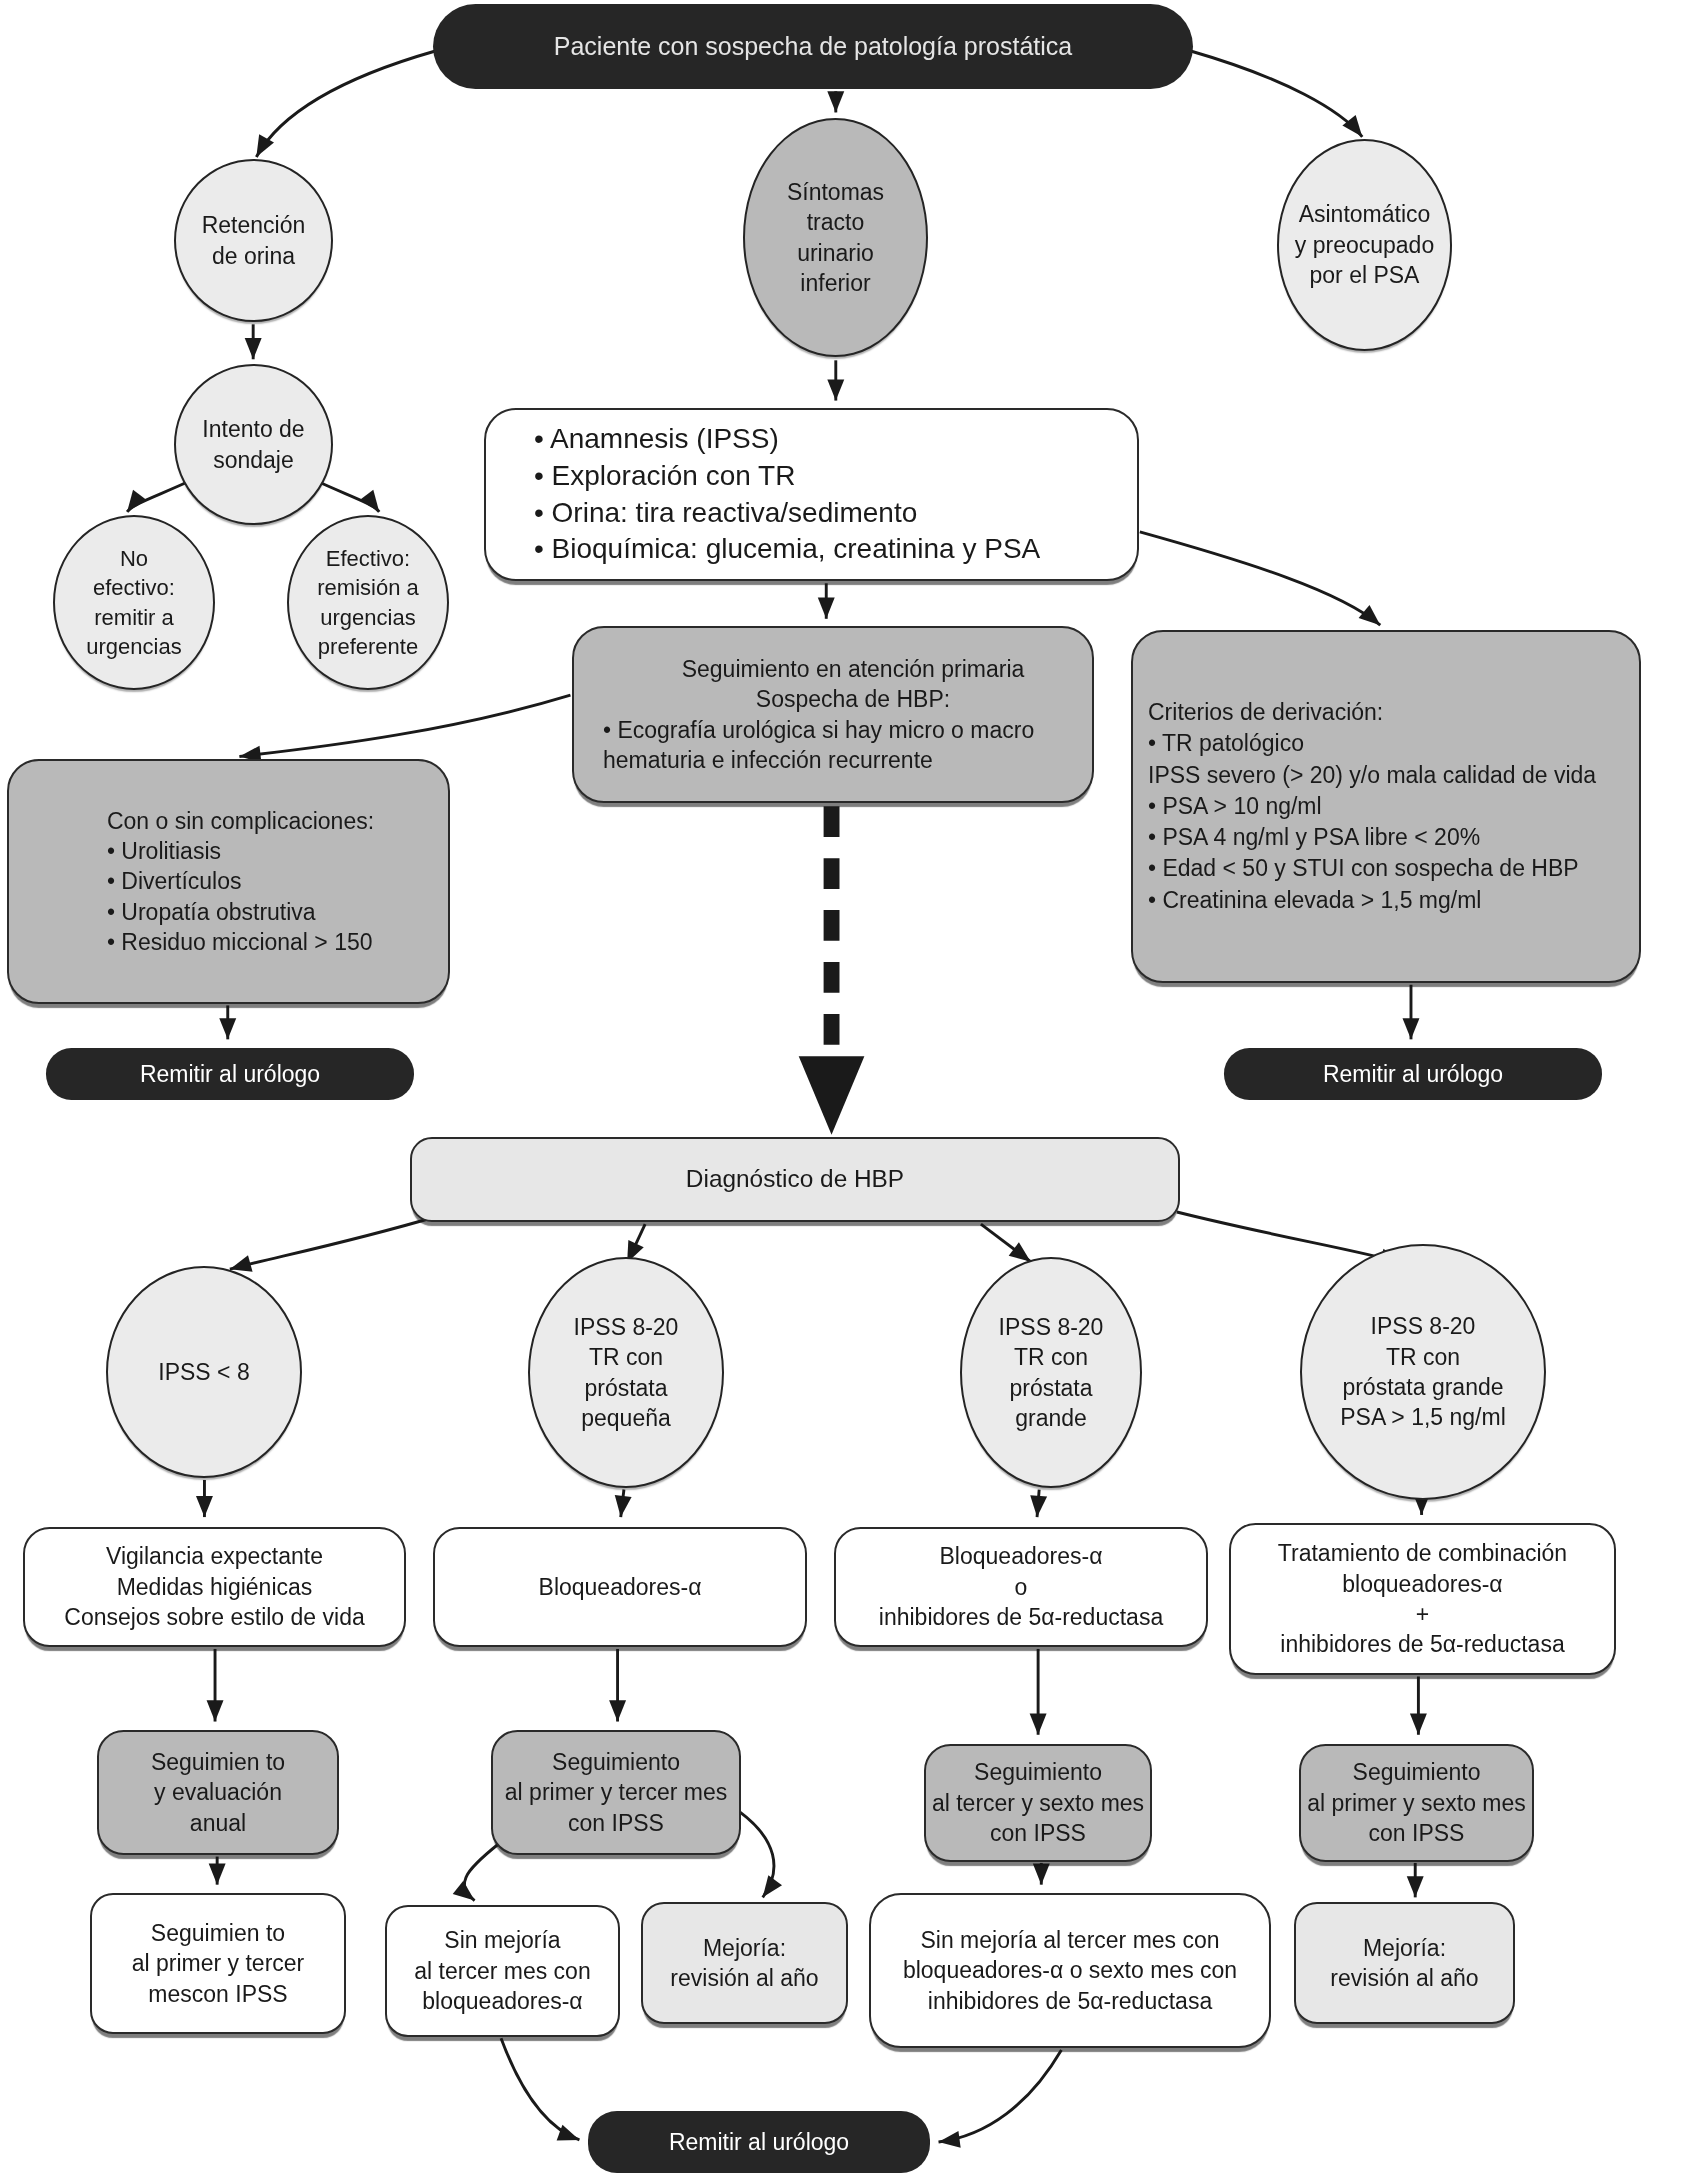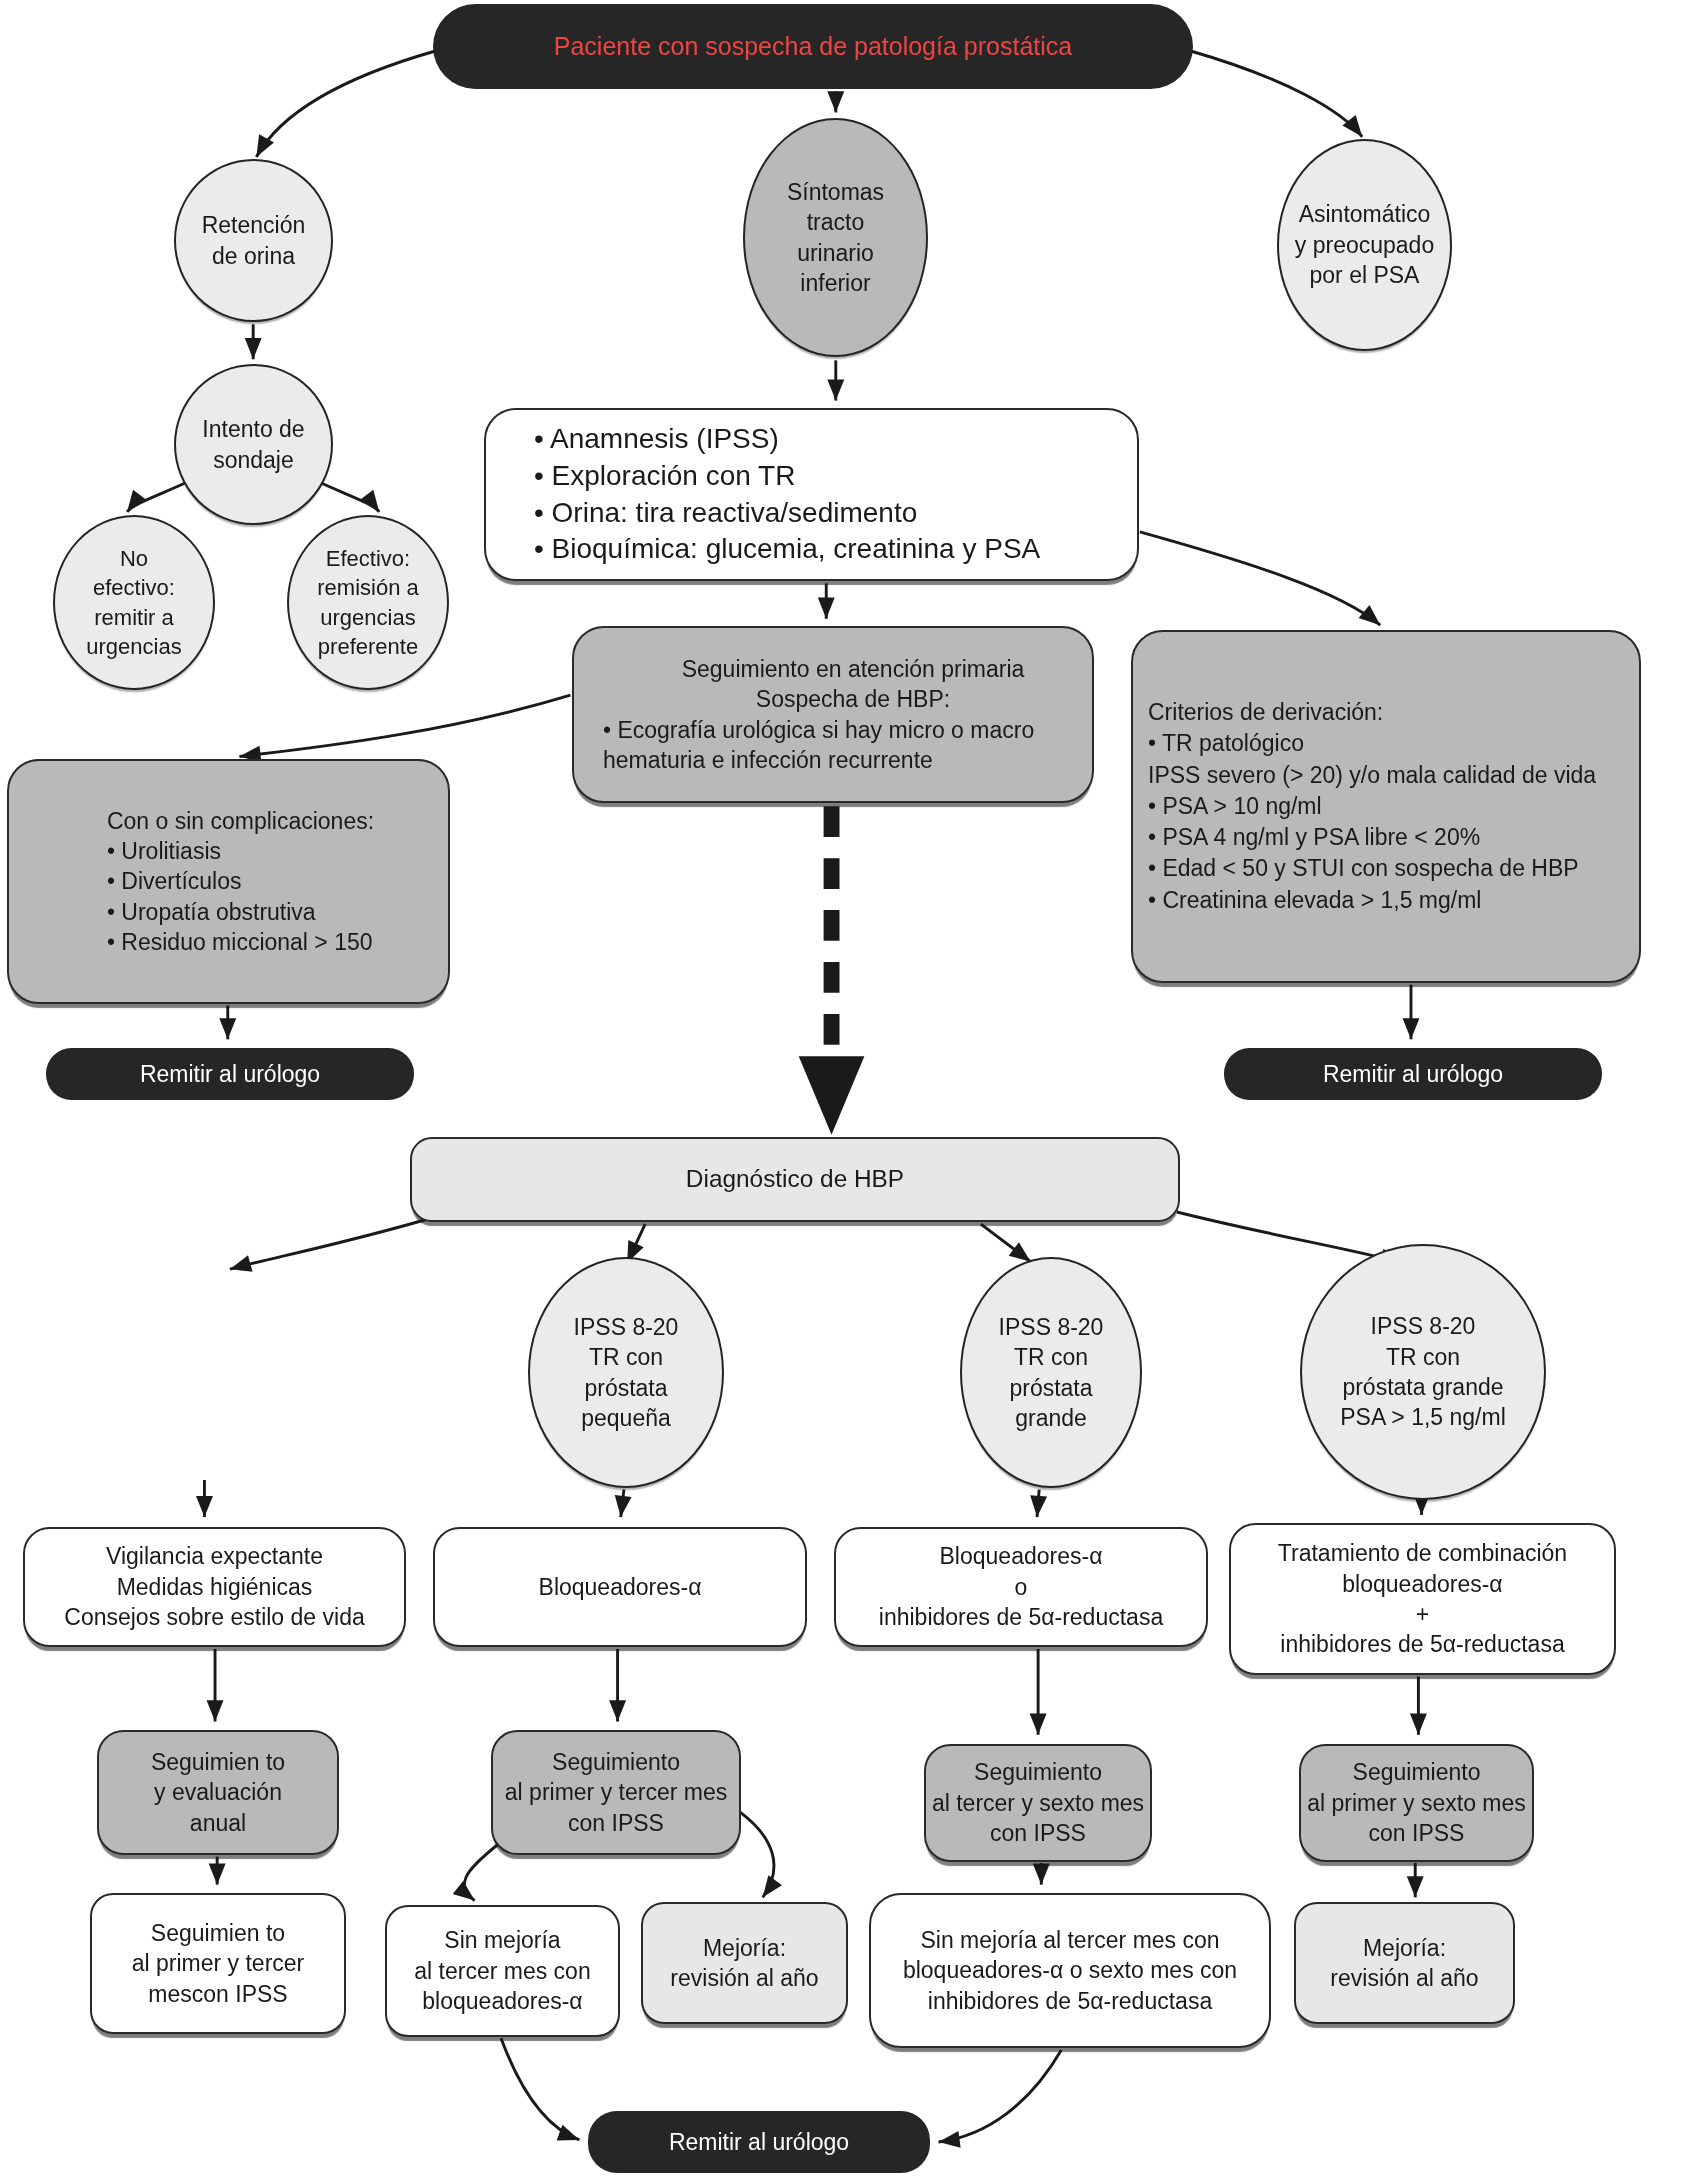--- a/index.html
+++ b/index.html
@@ -85,21 +85,21 @@
       <path d="M 1396 3420 C 1466 3472, 1478 3530, 1440 3582" marker-end="url(#ah)"></path>
       <path d="M 1966 3517 L 1966 3558" marker-end="url(#ah)"></path>
       <path d="M 2672 3517 L 2672 3582" marker-end="url(#ah)"></path>
       <path d="M 946 3848 C 986 3956, 1034 4018, 1094 4040" marker-end="url(#ah)"></path>
       <path d="M 2004 3870 C 1944 3972, 1864 4032, 1772 4044" marker-end="url(#ah)"></path>
       <path d="M 1570 1522 L 1570 2000" stroke-width="30" stroke-dasharray="58 40"></path>
     </g>
     <polygon points="1508,1994 1632,1994 1570,2142" fill="#1a1a1a"></polygon>
   </svg>
 
-  <div class="node dark" style="left:433px; top:4.2px; width:760px; height:85px; border-radius:45px; font-size:25px; color:#ef4444;">Paciente con sospecha de patología prostática</div>
+  <div class="node dark" style="left:433px; top:4.2px; width:760px; height:85px; border-radius:45px; font-size:25px; color:#e5e5e5;">Paciente con sospecha de patología prostática</div>
 
   <div class="node ellipse" style="left:174px; top:159px; width:159px; height:163px;">Retención
 de orina</div>
 
   <div class="node ellipse mid" style="left:743px; top:118px; width:185px; height:239px;">Síntomas
 tracto
 urinario
 inferior</div>
 
   <div class="node ellipse" style="left:1277px; top:139px; width:175px; height:212px;">Asintomático
@@ -144,20 +144,21 @@
 • Divertículos
 • Uropatía obstrutiva
 • Residuo miccional &gt; 150</div>
 
   <div class="node dark" style="left:46px; top:1048px; width:368px; height:52px; border-radius:25.4px; font-size:23px; color:#fff;">Remitir al urólogo</div>
 
   <div class="node dark" style="left:1224px; top:1048px; width:378px; height:52px; border-radius:25.4px; font-size:23px; color:#fff;">Remitir al urólogo</div>
 
   <div class="node rect light" style="left:410px; top:1137px; width:770px; height:85px; border-radius:22px; font-size:24.4px;">Diagnóstico de HBP</div>
 
+  <div class="node ellipse" style="left:106px; top:1266px; width:196px; height:212px;">IPSS &lt; 8</div>
 
   <div class="node ellipse" style="left:528px; top:1257px; width:196px; height:231px;">IPSS 8-20
 TR con
 próstata
 pequeña</div>
 
   <div class="node ellipse" style="left:960px; top:1257px; width:182px; height:231px;">IPSS 8-20
 TR con
 próstata
 grande</div>

